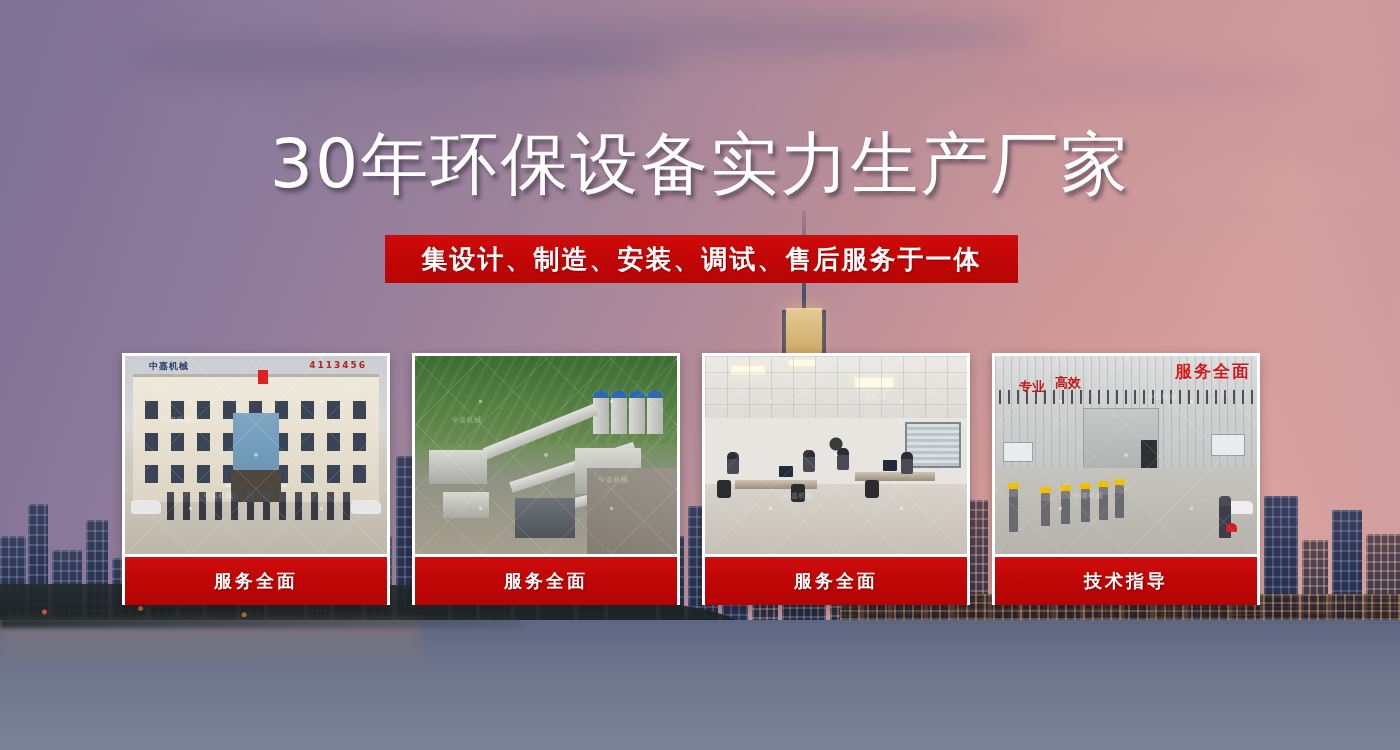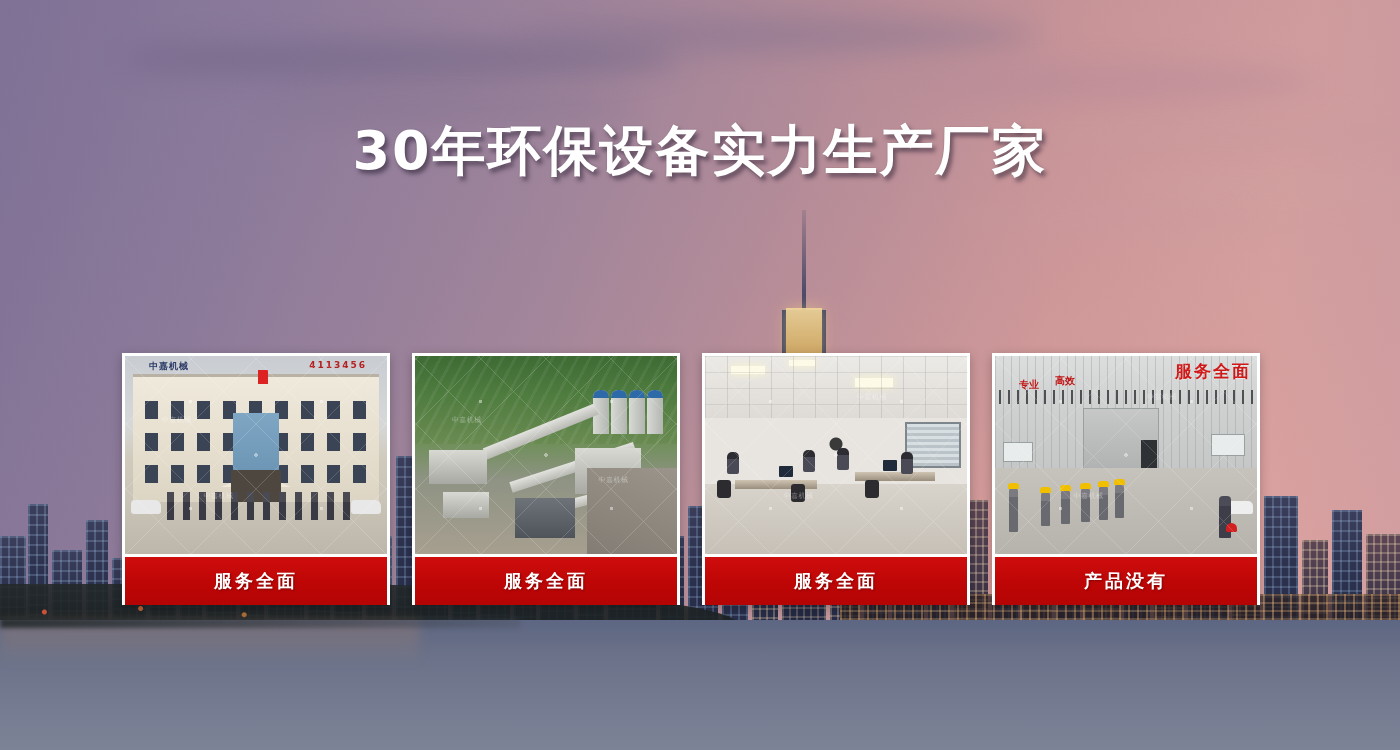--- a/index.html
+++ b/index.html
@@ -106,23 +106,23 @@
   
   .water { position:absolute; left:0; right:0; bottom:0; height:130px;
     background:linear-gradient(180deg,#5d6682 0%,#6a7188 26%,#737a90 58%,#7d8396 100%); }
   .water::before { content:""; position:absolute; left:0; top:0; width:420px; height:46px;
     background:linear-gradient(180deg,rgba(255,160,90,.18),transparent); filter:blur(6px); }
   .water .shore { position:absolute; left:0; top:-2px; width:520px; height:10px;
     background:linear-gradient(90deg,rgba(40,46,48,.95),rgba(70,76,86,.25)); filter:blur(2px); }
 
   
   .headline {
-    position:absolute; left:0; right:0; top:124px;
+    position:absolute; left:0; right:0; top:130px;
     text-align:center;
-    font-size:54px; font-weight:bold; color:#ffffff;
+    font-size:68px; font-weight:normal; color:#ffffff;
     letter-spacing:2px; line-height:1.0;
     text-shadow:3px 4px 4px rgba(40,30,50,.55), 0 0 1px rgba(0,0,0,.3);
     white-space:nowrap;
   }
 
   
   .subbar {
     position:absolute; left:385px; top:235px; width:633px; height:48px;
     background:linear-gradient(180deg,#d00b0b 0%,#c00606 55%,#b80505 100%);
     display:flex; align-items:center; justify-content:center;
@@ -224,21 +224,21 @@
   .p3 .monitor { position:absolute; width:14px; height:11px; background:#1f2a3a; border-radius:1px; }
 
   
   .p4 { background:linear-gradient(180deg,#cfd1d0 0%,#c9cbca 40%,#c0bdb6 58%,#b5b2ab 100%); }
   .p4 .fac { position:absolute; left:0; right:0; top:0; height:122px;
     background:linear-gradient(180deg,#dcdedd 0%,#cfd1d0 42%,#c4c6c5 100%); }
   .p4 .fac::after { content:""; position:absolute; inset:0;
     background-image:repeating-linear-gradient(90deg,rgba(140,145,148,.35) 0 1px,transparent 1px 8px); }
   .p4 .bannerTxt { position:absolute; right:6px; top:4px; font-size:17px; font-weight:bold; color:#d01818;
     letter-spacing:2px; z-index:3; text-shadow:0 1px 0 rgba(255,255,255,.4); }
-  .p4 .slogan { position:absolute; font-size:10px; font-weight:bold; color:#c01818; z-index:3; }
+  .p4 .slogan { position:absolute; font-size:13px; font-weight:bold; color:#c01818; z-index:3; }
   .p4 .rail { position:absolute; left:4px; right:4px; top:34px; height:14px;
     background:repeating-linear-gradient(90deg,#4d5154 0 2px,transparent 2px 9px); }
   .p4 .bigdoor { position:absolute; left:88px; top:52px; width:76px; height:64px;
     background:linear-gradient(180deg,#c6c8c7,#b0b2b1); border:1px solid #9aa0a0; }
   .p4 .smalldoor { position:absolute; left:146px; top:84px; width:16px; height:30px; background:#2e3234; }
   .p4 .win4 { position:absolute; background:#e9ecec; border:1px solid #9aa0a0; }
   .p4 .yard { position:absolute; left:0; right:0; bottom:0; height:86px;
     background:linear-gradient(180deg,#c6c3bc,#b6b3ac); }
   .p4 .worker { position:absolute; width:9px; height:34px;
     background:linear-gradient(180deg,#7a7a80 0 9px,#696970 9px 100%); border-radius:3px 3px 1px 1px; }
@@ -318,20 +318,23 @@
   </div>
 
   <div class="bankR"></div>
   <div class="bank"></div>
   <div class="water">
       <span class="shore"></span>
     </div>
 
   <div class="headline">30年环保设备实力生产厂家</div>
 
+  <div class="subbar">
+    <span>集设计、制造、安装、调试、售后服务于一体</span>
+  </div>
 
   <div class="cards">
 
     <div class="card">
       <div class="photo p1">
         <div class="bld">
           <div class="rowwin" style="top:24px"></div>
           <div class="rowwin" style="top:56px"></div>
           <div class="rowwin" style="top:88px"></div>
           <div class="entrance"></div>
@@ -463,18 +466,18 @@
           </div>
         <div class="carw"></div>
         <div class="boss"></div>
         <div class="helmet"></div>
         <div class="mesh"></div>
           <div class="dots"></div>
         <span class="wm b">中嘉机械</span>
         <span class="wm c">中嘉机械</span>
       </div>
       <div class="label">
-        <span>产品没有</span>
+        <span>技术指导</span>
       </div>
     </div>
 
   </div>
 </div>
 
 </body></html>

